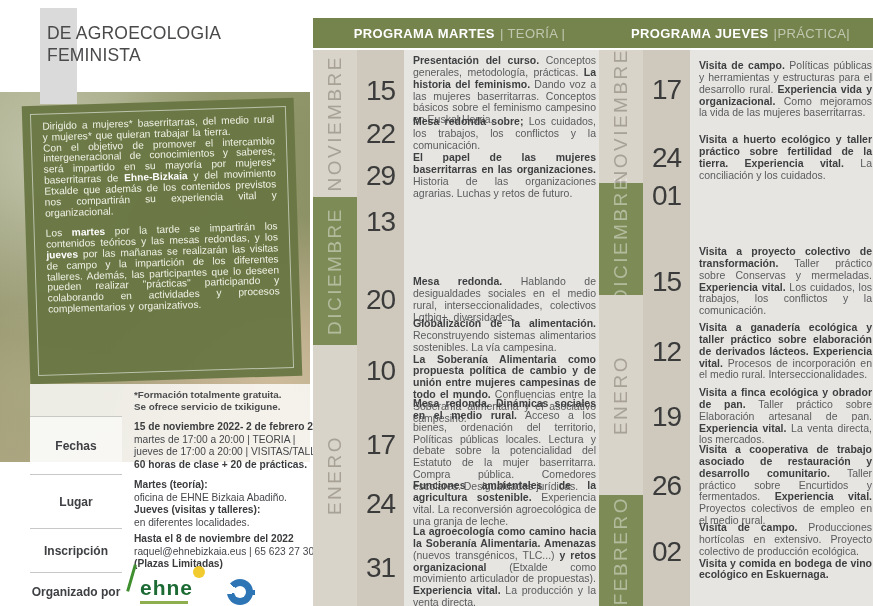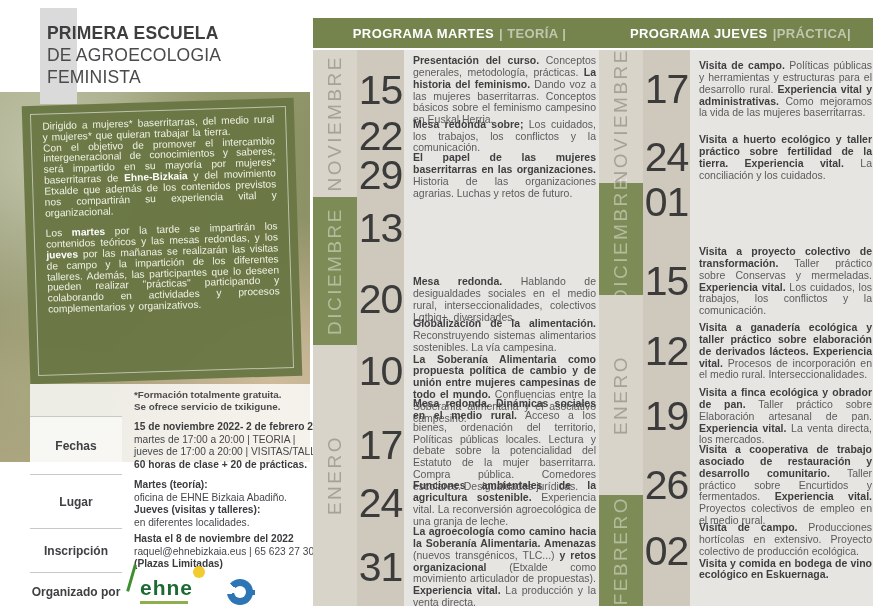--- a/index.html
+++ b/index.html
@@ -57,47 +57,46 @@
   .tiny-col .tl{height:2.5px;width:38px;margin:2px 0;}
   .tl-a{background:#9aa7ad;} .tl-b{background:#3a8f86;} .tl-c{background:#d08a3e;}
 
   
   .col{position:absolute;top:18px;bottom:0;padding-left:9px;}
   #col-martes{left:313px;width:284px;}
   #col-jueves{left:599px;width:274px;}
   .col-header{position:absolute;left:0;top:0;width:100%;height:30px;background:#75834d;
     display:flex;align-items:center;justify-content:center;gap:5px;}
   .h-title{font-size:13px;font-weight:bold;color:#ffffff;letter-spacing:.4px;}
-  .h-sub{font-size:13px;font-weight:bold;color:rgba(255,255,255,.55);letter-spacing:.4px;}
+  .h-sub{font-size:13px;font-weight:normal;color:rgba(255,255,255,.55);letter-spacing:.4px;}
   .col-body{position:absolute;left:0;top:32px;bottom:0;width:100%;}
   .month-rail{position:absolute;left:0;top:0;bottom:0;width:44px;}
   .month-seg{position:absolute;left:0;width:44px;display:flex;align-items:center;justify-content:center;}
   .month-seg.tan{background:#d8d4ca;}
   .month-seg.green{background:#7d8b57;}
   .month-label{writing-mode:vertical-rl;transform:rotate(180deg);font-size:19px;letter-spacing:2.5px;}
   .tan .month-label{color:#a7a196;}
   .green .month-label{color:rgba(255,255,255,.42);}
   .date-rail{position:absolute;left:44px;top:0;bottom:0;width:47px;background:#cec9bc;}
   .text-bg{position:absolute;left:91px;right:0;top:0;bottom:0;background:#e6e5e1;}
   .entry{position:absolute;left:44px;right:0;display:flex;align-items:center;}
-  .entry-date{flex:none;width:47px;text-align:center;font-size:41px;color:#3b3b3c;
+  .entry-date{flex:none;width:47px;text-align:center;font-size:28px;color:#3b3b3c;
     letter-spacing:-1px;line-height:1;}
   .entry-text{flex:1;padding:0 10px 0 9px;font-size:10.5px;line-height:1.13;color:#5a5b5d;
     text-align:justify;}
   .entry-text b{color:#3e3f41;}
 </style>
 </head>
 <body>
 
 <div id="page">
 
   <div id="photo"></div>
   <div id="title-bar"></div>
   <div id="title">
-    <div class="t-bold">PRIMERA ESCUELA</div>
     <div class="t-light">DE AGROECOLOGIA FEMINISTA</div>
   </div>
 
   <div id="intro-box">
     <div class="intro-p"><span>Dirigido a mujeres* baserritarras, del medio rural y mujeres* que quieran trabajar la tierra.</span></div>
     <div class="intro-p"><span>Con el objetivo de promover el intercambio intergeneracional de conocimientos y saberes, será impartido en su mayoría por mujeres* baserritarras de </span><b>Ehne-Bizkaia</b><span> y del movimiento Etxalde que además de los contenidos previstos nos compartirán su experiencia vital y organizacional.</span></div>
     <div class="intro-p intro-gap"><span>Los </span><b>martes</b><span> por la tarde se impartirán los contenidos teóricos y las mesas redondas, y los </span><b>jueves</b><span> por las mañanas se realizarán las visitas de campo y la impartición de los diferentes talleres. Además, las participantes que lo deseen pueden realizar "prácticas" participando y colaborando en actividades y procesos complementarios y organizativos.</span></div>
   </div>
 
   <div id="info-box">
@@ -217,21 +216,21 @@
           </div>
         <div class="month-seg green" style="top:445px;height:111px">
             <span class="month-label">FEBRERO</span>
           </div>
       </div>
       <div class="date-rail"></div>
       <div class="text-bg"></div>
 
       <div class="entry" style="top:10px">
           <div class="entry-date">17</div>
-          <div class="entry-text"><b>Visita de campo.</b><span> Políticas públicas y herramientas y estructuras para el desarrollo rural. </span><b>Experiencia vital y administrativas.</b><span> Como mejoramos la vida de las mujeres baserritarras.</span></div>
+          <div class="entry-text"><b>Visita de campo.</b><span> Políticas públicas y herramientas y estructuras para el desarrollo rural. </span><b>Experiencia vida y organizacional.</b><span> Como mejoramos la vida de las mujeres baserritarras.</span></div>
         </div>
       <div class="entry" style="top:84px">
           <div class="entry-date">24</div>
           <div class="entry-text"><b>Visita a huerto ecológico y taller práctico sobre fertilidad de la tierra. Experiencia vital.</b><span> La conciliación y los cuidados.</span></div>
         </div>
       <div class="entry" style="top:132px">
           <div class="entry-date">01</div>
         </div>
       <div class="entry" style="top:196px">
           <div class="entry-date">15</div>

